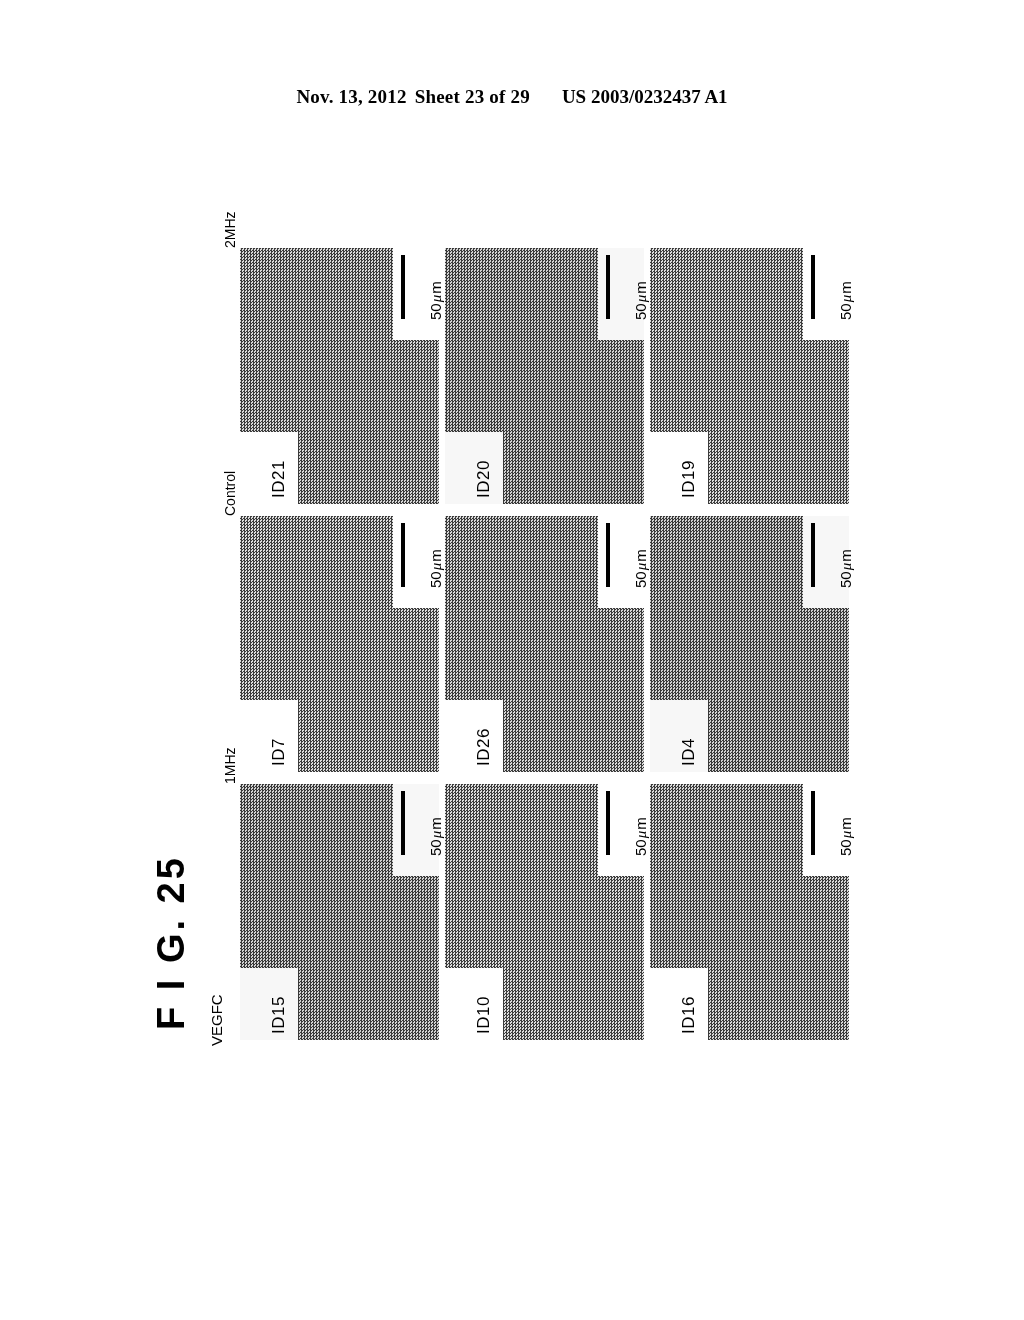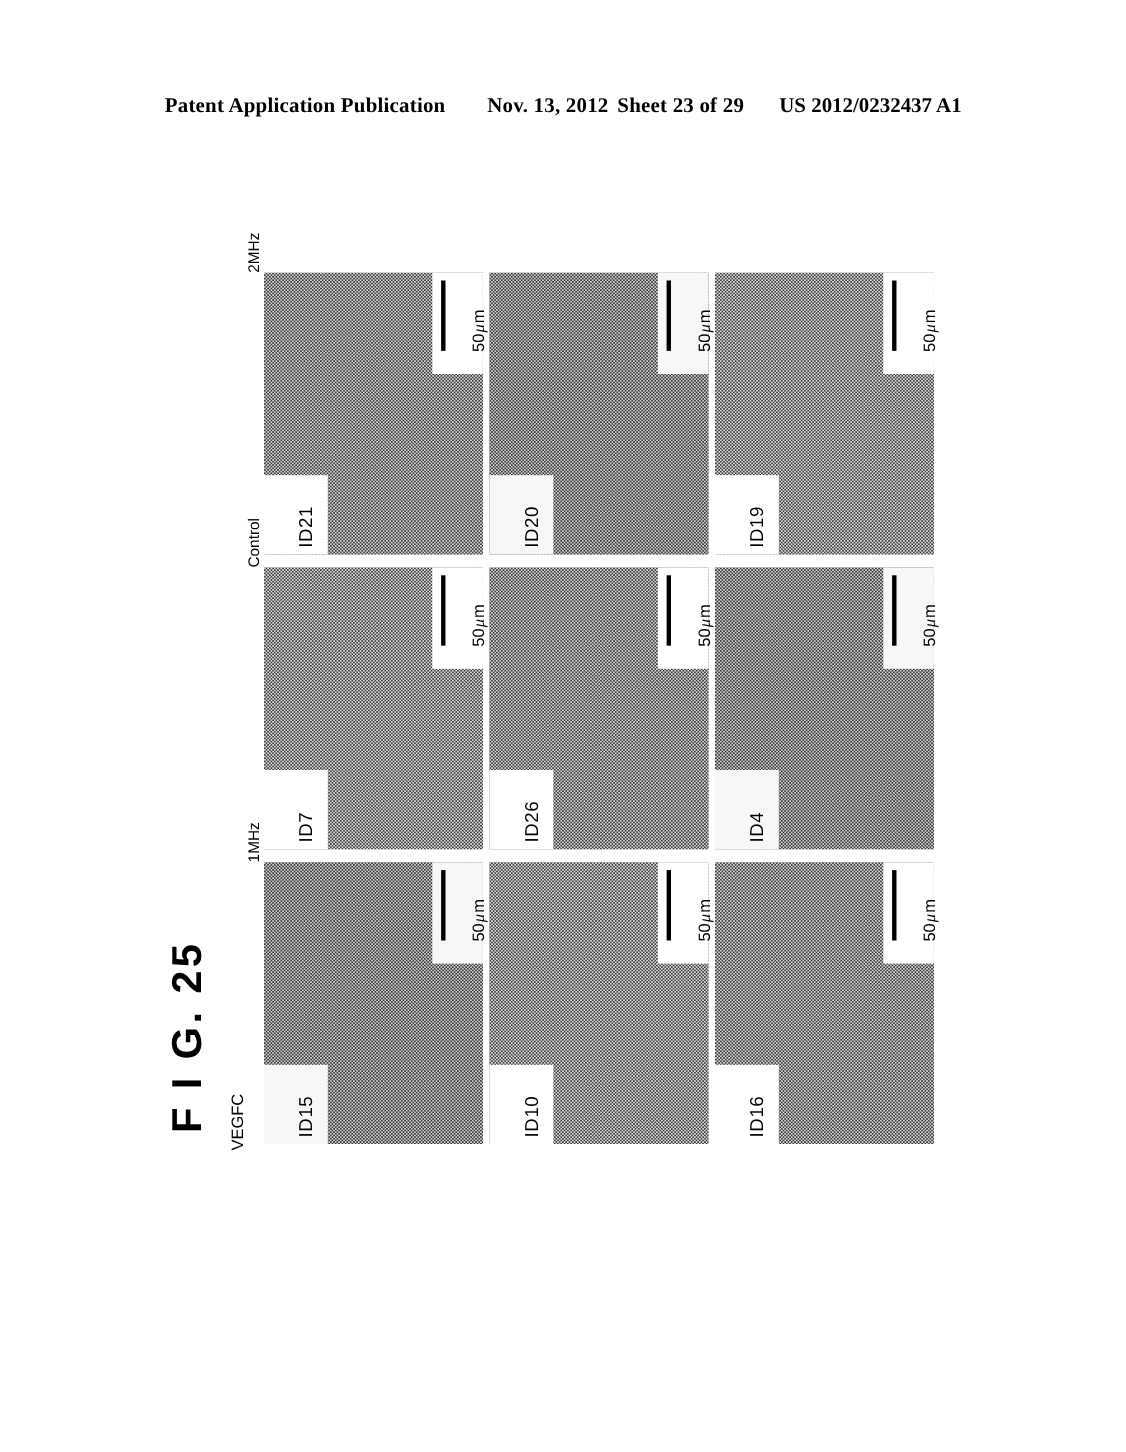--- a/index.html
+++ b/index.html
@@ -190,24 +190,23 @@
   .scale-text .mu {
     font-family: "Liberation Serif", serif;
     font-style: italic;
     padding: 0 1px;
   }
 </style>
 </head>
 <body>
 
 <div id="page-header">
-  <span class="hdr-pub">Patent Application Publication</span>
   <span class="hdr-date">Nov. 13, 2012</span>
   <span class="hdr-sheet">Sheet 23 of 29</span>
-  <span class="hdr-num">US 2012/0232437 A1</span>
+  <span class="hdr-num">US 2003/0232437 A1</span>
 </div>
 
 <div id="fig-caption-wrap">
   <div id="fig-caption">F I G. 25</div>
 </div>
 
 <div id="panel-group-label-wrap">
   <div id="panel-group-label">VEGFC</div>
 </div>
 

